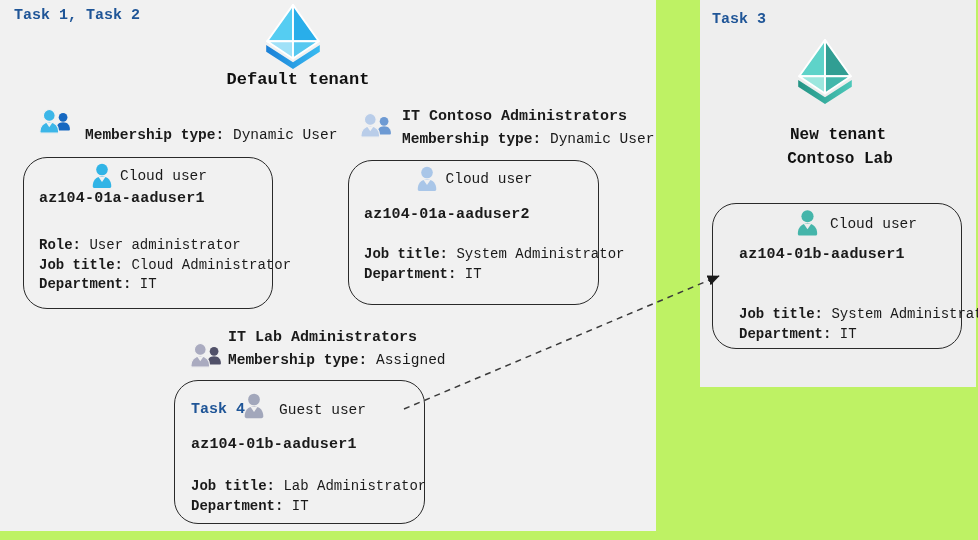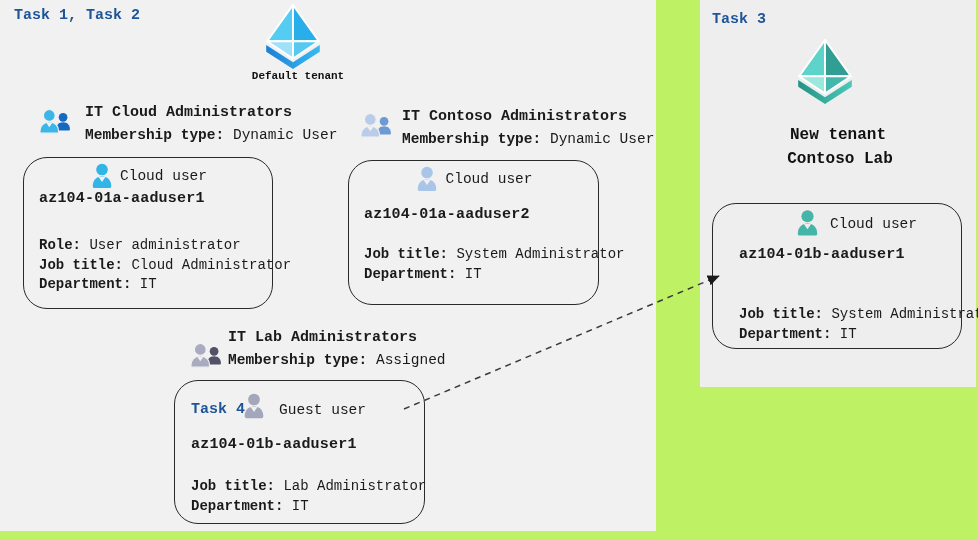--- a/index.html
+++ b/index.html
@@ -4,21 +4,21 @@
 <style>
   html,body{margin:0;padding:0;background:#fff;}
   #canvas{
     position:relative;width:978px;height:540px;overflow:hidden;
     font-family:Liberation Mono, monospace;color:#1a1a1a;background:#bef264;
   }
   .abs{position:absolute;}
   .left-block{left:0;top:0;width:656px;height:531px;background:#f1f1f1;}
   .right-panel{left:700px;top:0;width:276px;height:387px;background:#eeeeee;}
   .task-label{font-weight:bold;font-size:15px;color:#1f5597;white-space:nowrap;}
-  .tenant-title{font-weight:bold;font-size:11px;color:#111;text-align:center;white-space:nowrap;}
+  .tenant-title{font-weight:bold;font-size:17px;color:#111;text-align:center;white-space:nowrap;}
   .group-name{font-weight:bold;font-size:15px;white-space:nowrap;}
   .membership{font-size:14.5px;white-space:nowrap;}
   .membership b{font-weight:bold;}
   .card{border:1.4px solid #2a2a2a;border-radius:24px;background:transparent;}
   .card-header{left:0;top:4px;width:100%;display:flex;align-items:center;justify-content:center;}
   .card-header .type-label{font-size:14.5px;margin-left:5px;}
   .username{font-weight:bold;font-size:15px;letter-spacing:.2px;white-space:nowrap;}
   .details{font-size:14px;line-height:20px;white-space:nowrap;}
   .details b{font-weight:bold;}
   .panel-title{font-weight:bold;font-size:16px;color:#111;text-align:center;white-space:nowrap;}
@@ -67,21 +67,20 @@
     <svg width="38" height="34" viewBox="0 0 40 34">
       <circle cx="28.5" cy="11" r="4.6" fill="#1668c1"></circle>
       <path d="M28.5 16.2c-4.6 0-7.2 3-7.2 7.3 0 .8.6 1.4 1.4 1.4h11.6c.8 0 1.4-.6 1.4-1.4 0-4.3-2.6-7.3-7.2-7.3z" fill="#1668c1"></path>
       <g stroke="#f1f1f1" stroke-width="1.2">
         <circle cx="14" cy="9" r="6.2" fill="#3cb6e8"></circle>
         <path d="M14 16c-6.4 0-9.9 4.2-9.9 10.1 0 .9.7 1.6 1.6 1.6h16.6c.9 0 1.6-.7 1.6-1.6 0-5.9-3.5-10.1-9.9-10.1z" fill="#3cb6e8"></path>
       </g>
       <path d="M10.8 16.8h6.4L14 21.4z" fill="#f1f1f1"></path>
     </svg>
   </div>
-  <div class="abs group-name" style="left:85px;top:104px;">IT Cloud Administrators</div>
   <div class="abs membership" style="left:85px;top:127px;">
     <b>Membership type:</b>
     <span>Dynamic User</span>
   </div>
 
   <div class="abs" style="left:357px;top:110px;">
     <svg width="38" height="34" viewBox="0 0 40 34">
       <circle cx="28.5" cy="11" r="4.6" fill="#6d9ad3"></circle>
       <path d="M28.5 16.2c-4.6 0-7.2 3-7.2 7.3 0 .8.6 1.4 1.4 1.4h11.6c.8 0 1.4-.6 1.4-1.4 0-4.3-2.6-7.3-7.2-7.3z" fill="#6d9ad3"></path>
       <g stroke="#f1f1f1" stroke-width="1.2">

